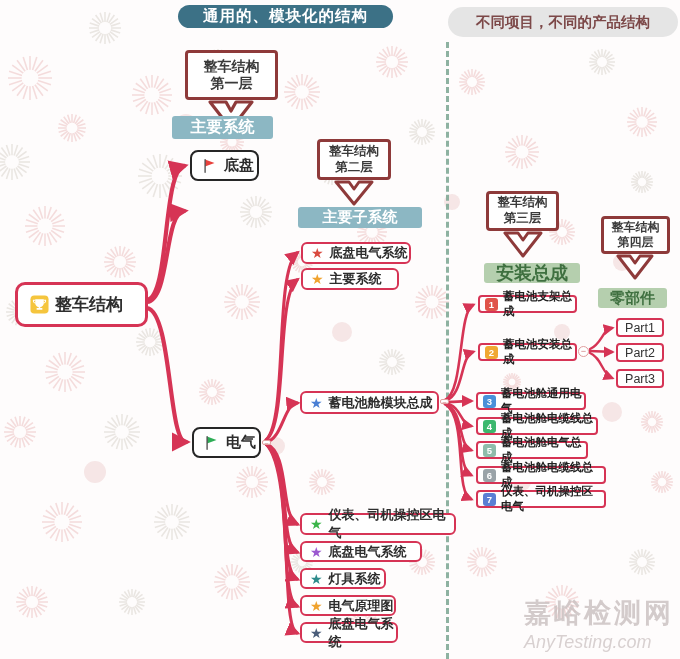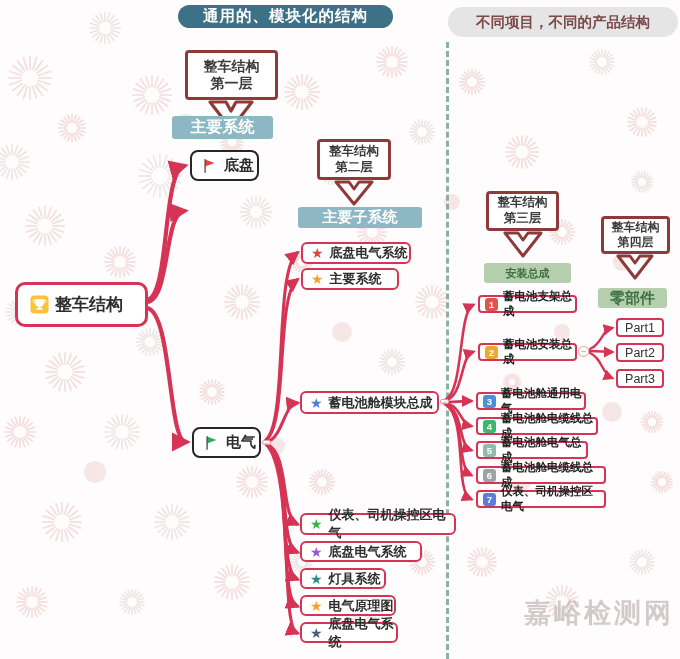--- a/index.html
+++ b/index.html
@@ -1182,21 +1182,21 @@
   <div class="abs callout" style="left:601px;top:216px;width:69px;height:38px;font-size:12px;">
     <span>整车结构</span>
     <span>第四层</span>
   </div>
   <svg class="abs callout-arrow" style="left:616px;top:254px;" width="38" height="27">
     <polygon points="2,2 14,2 19,9 24,2 36,2 19,24" fill="#fff" stroke="#8e3a3a" stroke-width="3" stroke-linejoin="round"></polygon>
   </svg>
 
   <div class="abs seclabel seclabel-teal" style="left: 172px; top: 116px; width: 101px; height: 23px; font-size: 16px; background: rgb(140, 183, 195);">主要系统</div>
   <div class="abs seclabel seclabel-teal" style="left: 298px; top: 207px; width: 124px; height: 21px; font-size: 15px; background: rgb(140, 183, 195);">主要子系统</div>
-  <div class="abs seclabel seclabel-green" style="left: 484px; top: 263px; width: 87px; height: 20px; font-size: 11px; background: rgb(181, 207, 174);">安装总成</div>
+  <div class="abs seclabel seclabel-green" style="left: 484px; top: 263px; width: 96px; height: 20px; font-size: 18px; background: rgb(181, 207, 174);">安装总成</div>
   <div class="abs seclabel seclabel-green" style="left: 598px; top: 288px; width: 69px; height: 20px; font-size: 15px; background: rgb(181, 207, 174);">零部件</div>
 
   <div class="abs node root-node" style="left:15px;top:282px;width:133px;height:45px;">
     <svg class="trophy" viewBox="0 0 20 20">
       <rect x="0.5" y="0.5" width="19" height="19" rx="4" fill="#f5c53d"></rect>
       <path d="M5.5 4.5 h9 v4 a4.5 4.5 0 0 1 -9 0 z M7 13.8 h6 v1.8 h-6 z M9.2 9.5 h1.6 v4.5 h-1.6 z" fill="#fff"></path>
       <path d="M5.5 5.5 H3.6 a2.4 2.4 0 0 0 2.4 3 M14.5 5.5 h1.9 a2.4 2.4 0 0 1 -2.4 3" stroke="#fff" stroke-width="1.1" fill="none"></path>
     </svg>
     <span>整车结构</span>
   </div>
@@ -1294,15 +1294,16 @@
     </div>
   <div class="abs node part-node" style="left:616px;top:343px;width:48px;height:19px;">
       <span>Part2</span>
     </div>
   <div class="abs node part-node" style="left:616px;top:369px;width:48px;height:19px;">
       <span>Part3</span>
     </div>
 
   <div class="abs watermark">
     <div class="wm1">嘉峪检测网</div>
+    <div class="wm2">AnyTesting.com</div>
   </div>
 
 </div>
 
 </body></html>

